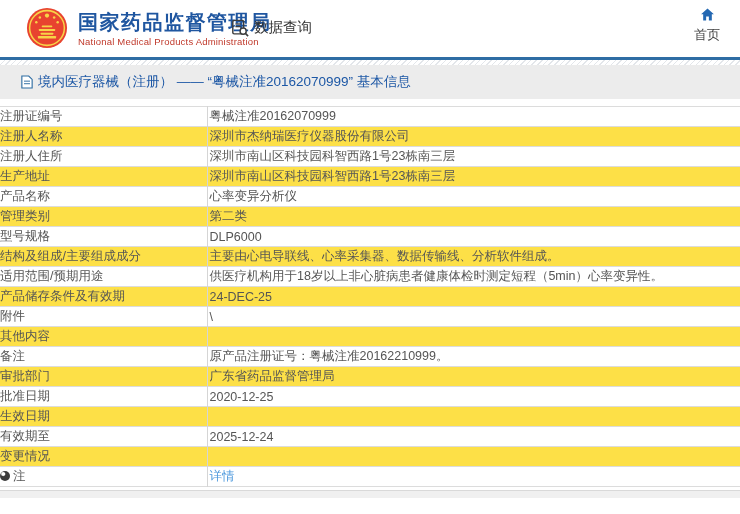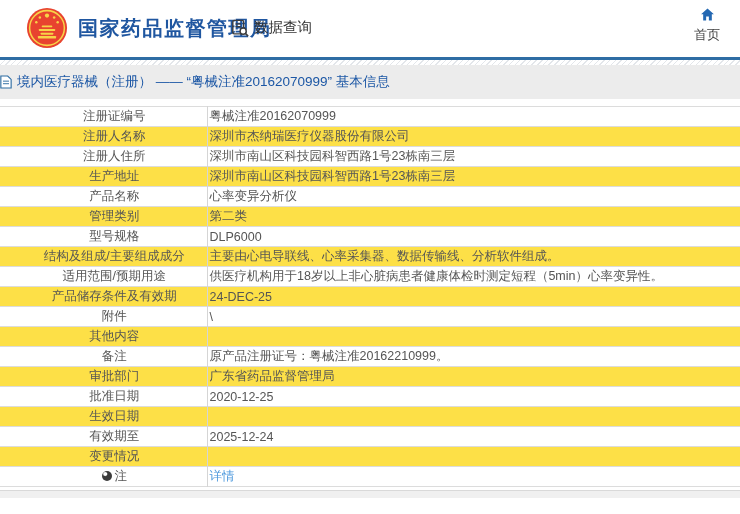--- a/index.html
+++ b/index.html
@@ -18,33 +18,33 @@
   .top-nav { position:absolute; right:13px; top:7px; display:flex; gap:26px;flex-direction:column; }
   .top-nav .nav-item { text-align:center; font-size:13px; color:#444; cursor:pointer; min-width:40px; }
   .top-nav .nav-item svg { display:block; margin:0 auto 3px; }
 
   .blue-line { height:3px; background:#2e6da4; }
   .hatch-strip { height:5px;
     background:repeating-linear-gradient(135deg,#ffffff 0 3px,#e3e6ea 3px 4px); }
 
   
   .title-bar { height:34px; background:#ececec; display:flex; align-items:center;
-    padding-left:0; }
+    padding-left:21px; }
   .title-bar .doc-icon { margin-right:5px; }
   .page-title { font-size:13.5px; color:#1c57a5; }
 
   .gap { height:7px; background:#fff; }
 
   
   table.info { width:740px; border-collapse:collapse; table-layout:fixed; }
   table.info tr { border-top:1px solid #dcdcdc; border-bottom:1px solid #dcdcdc; }
   table.info tr.alt td { background:#fde047; }
   table.info td { height:20px; font-size:12.5px; color:#555; vertical-align:middle;
     white-space:nowrap; overflow:hidden; }
-  td.label { width:207px; text-align:center; padding-right:9px;padding-left:31px; }
+  td.label { width:207px; text-align:left; padding-right:9px; }
   td.value { border-left:1px solid #d5d5d5; padding-left:2px; color:#555; }
   td.value a { color:#4a97dc; text-decoration:none; cursor:pointer;text-align:right; }
   .note-icon { display:inline-block; width:10px; height:10px; border-radius:50%;
     background:radial-gradient(circle at 32% 30%, #ffffff 0 1.4px, #3c3c3c 2.6px);
     margin-right:3px; vertical-align:-1px; }
 
   .footer-strip { margin-top:3px; height:8px; background:#f0f0f0; border-top:1px solid #d9d9d9; }
 </style>
 </head>
 <body>
@@ -61,20 +61,21 @@
         <circle cx="10.8" cy="16" r="1.3"></circle>
           <circle cx="33.2" cy="16" r="1.3"></circle>
         <rect x="16.5" y="19.5" width="11" height="1.8" rx="0.5"></rect>
         <rect x="13.5" y="23" width="17" height="2.2" rx="0.5"></rect>
         <rect x="15.5" y="27" width="13" height="2" rx="0.5"></rect>
         <rect x="12.5" y="30.5" width="19" height="2.6" rx="0.5"></rect>
       </g>
     </svg>
     <div class="logo-text">
       <div class="logo-title">国家药品监督管理局</div>
+      <div class="logo-sub">National Medical Products Administration</div>
     </div>
   </div>
 
   <div class="data-query">
     <svg width="18" height="18" viewBox="0 0 20 20">
       <rect x="2" y="1.5" width="12" height="15" rx="1.5" fill="none" stroke="#3c3c3c" stroke-width="1.6"></rect>
       <line x1="5" y1="5.5" x2="11" y2="5.5" stroke="#3c3c3c" stroke-width="1.4"></line>
       <line x1="5" y1="8.5" x2="11" y2="8.5" stroke="#3c3c3c" stroke-width="1.4"></line>
       <circle cx="13.5" cy="13.5" r="3.4" fill="#fff" stroke="#3c3c3c" stroke-width="1.6"></circle>
       <line x1="16" y1="16" x2="19" y2="19" stroke="#3c3c3c" stroke-width="1.8"></line>

